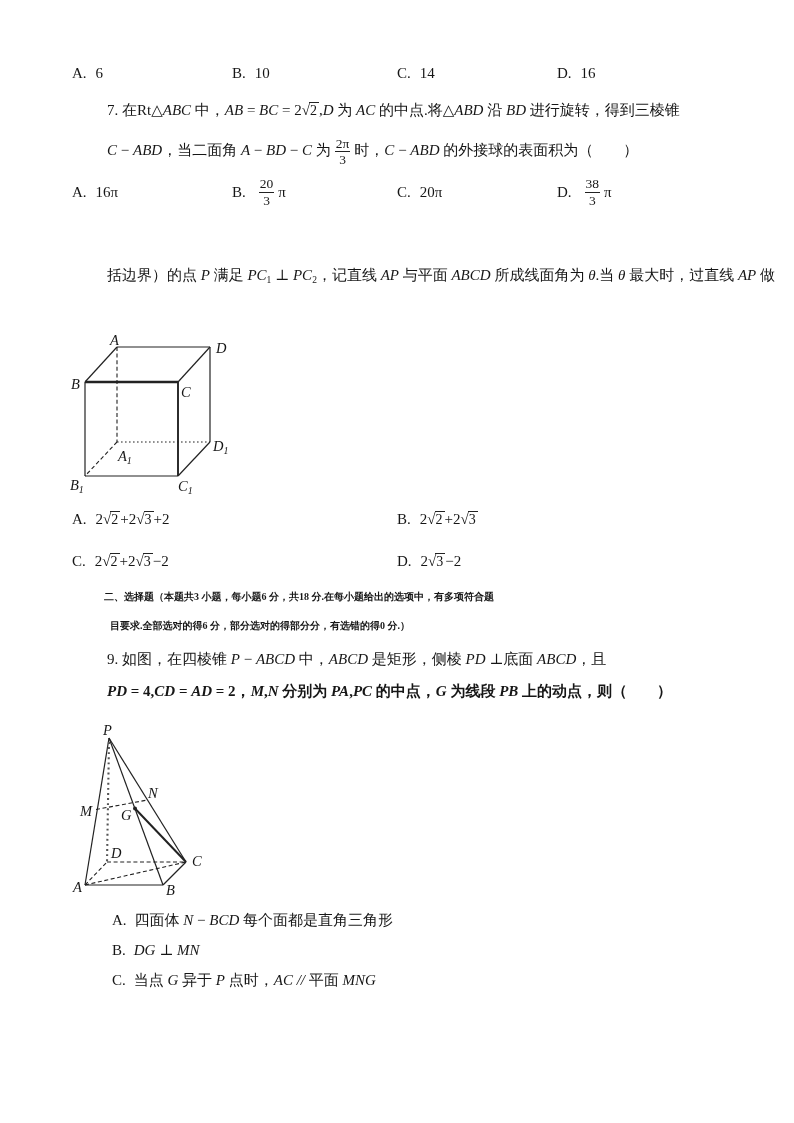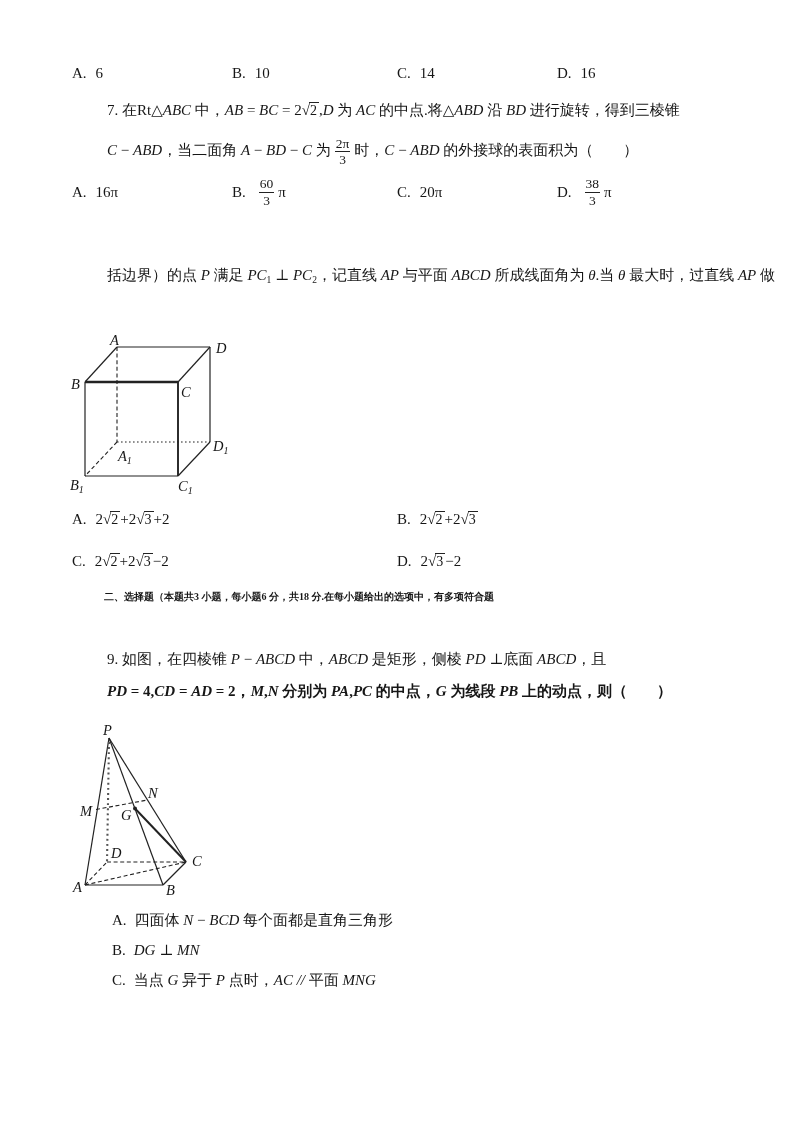--- a/index.html
+++ b/index.html
@@ -72,21 +72,21 @@
       </span>时，<i>C</i> − <i>ABD</i> 的外接球的表面积为（　　）</div>
 
   <div class="optrow" style="top:170px;height:44px;">
     <span class="optcell c1">
         <span class="lab">A.</span>
         <span>16π</span>
       </span>
     <span class="optcell c2">
         <span class="lab">B.</span>
         <span style="display:inline-flex;align-items:center;"><span class="frac">
-            <span class="fn">60</span>
+            <span class="fn">20</span>
             <span class="fd">3</span>
           </span>π</span>
       </span>
     <span class="optcell c3">
         <span class="lab">C.</span>
         <span>20π</span>
       </span>
     <span class="optcell c4">
         <span class="lab">D.</span>
         <span style="display:inline-flex;align-items:center;"><span class="frac">
@@ -140,20 +140,21 @@
         <span class="lab">C.</span>
         <span>2<span class="sq">√<span class="sr">2</span></span>+2<span class="sq">√<span class="sr">3</span></span>−2</span>
       </span>
     <span class="optcell c3">
         <span class="lab">D.</span>
         <span>2<span class="sq">√<span class="sr">3</span></span>−2</span>
       </span>
   </div>
 
   <div class="line bold" style="top:586px;left:64px;">二、选择题（本题共3 小题，每小题6 分，共18 分.在每小题给出的选项中，有多项符合题</div>
+  <div class="line bold" style="top:615px;left:70px;">目要求.全部选对的得6 分，部分选对的得部分分，有选错的得0 分.）</div>
 
   <div class="line" style="top:648px;">9. 如图，在四棱锥 <i>P</i> − <i>ABCD</i> 中，<i>ABCD</i> 是矩形，侧棱 <i>PD</i> ⊥底面 <i>ABCD</i>，且</div>
   <div class="line" style="top:680px;font-weight:bold;"><i>PD</i> = 4,<i>CD</i> = <i>AD</i> = 2，<i>M</i>,<i>N</i> 分别为 <i>PA</i>,<i>PC</i> 的中点，<i>G</i> 为线段 <i>PB</i> 上的动点，则（　　）</div>
 
   <svg class="fig" style="left:58px;top:715px;" width="235" height="195" viewBox="0 0 235 195">
     <g>
       <line x1="51" y1="23" x2="27" y2="170"></line>
       <line x1="51" y1="23" x2="105" y2="170"></line>
       <line x1="51" y1="23" x2="128" y2="147"></line>
       <line x1="27" y1="170" x2="105" y2="170"></line>

